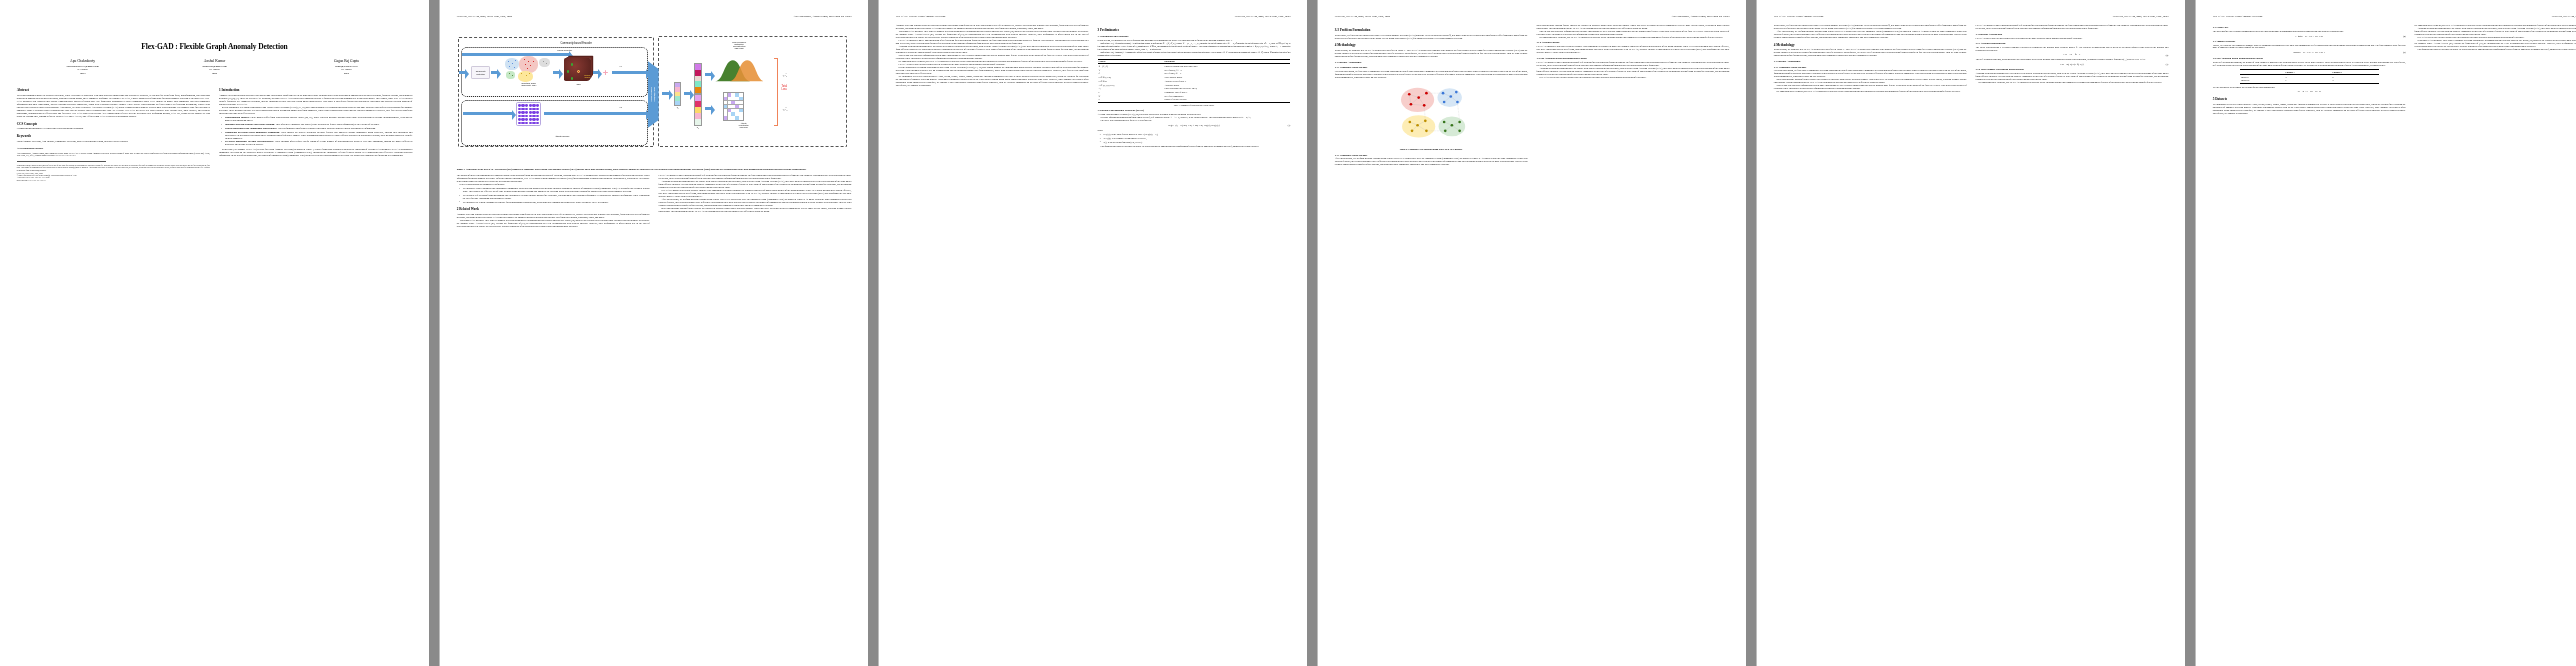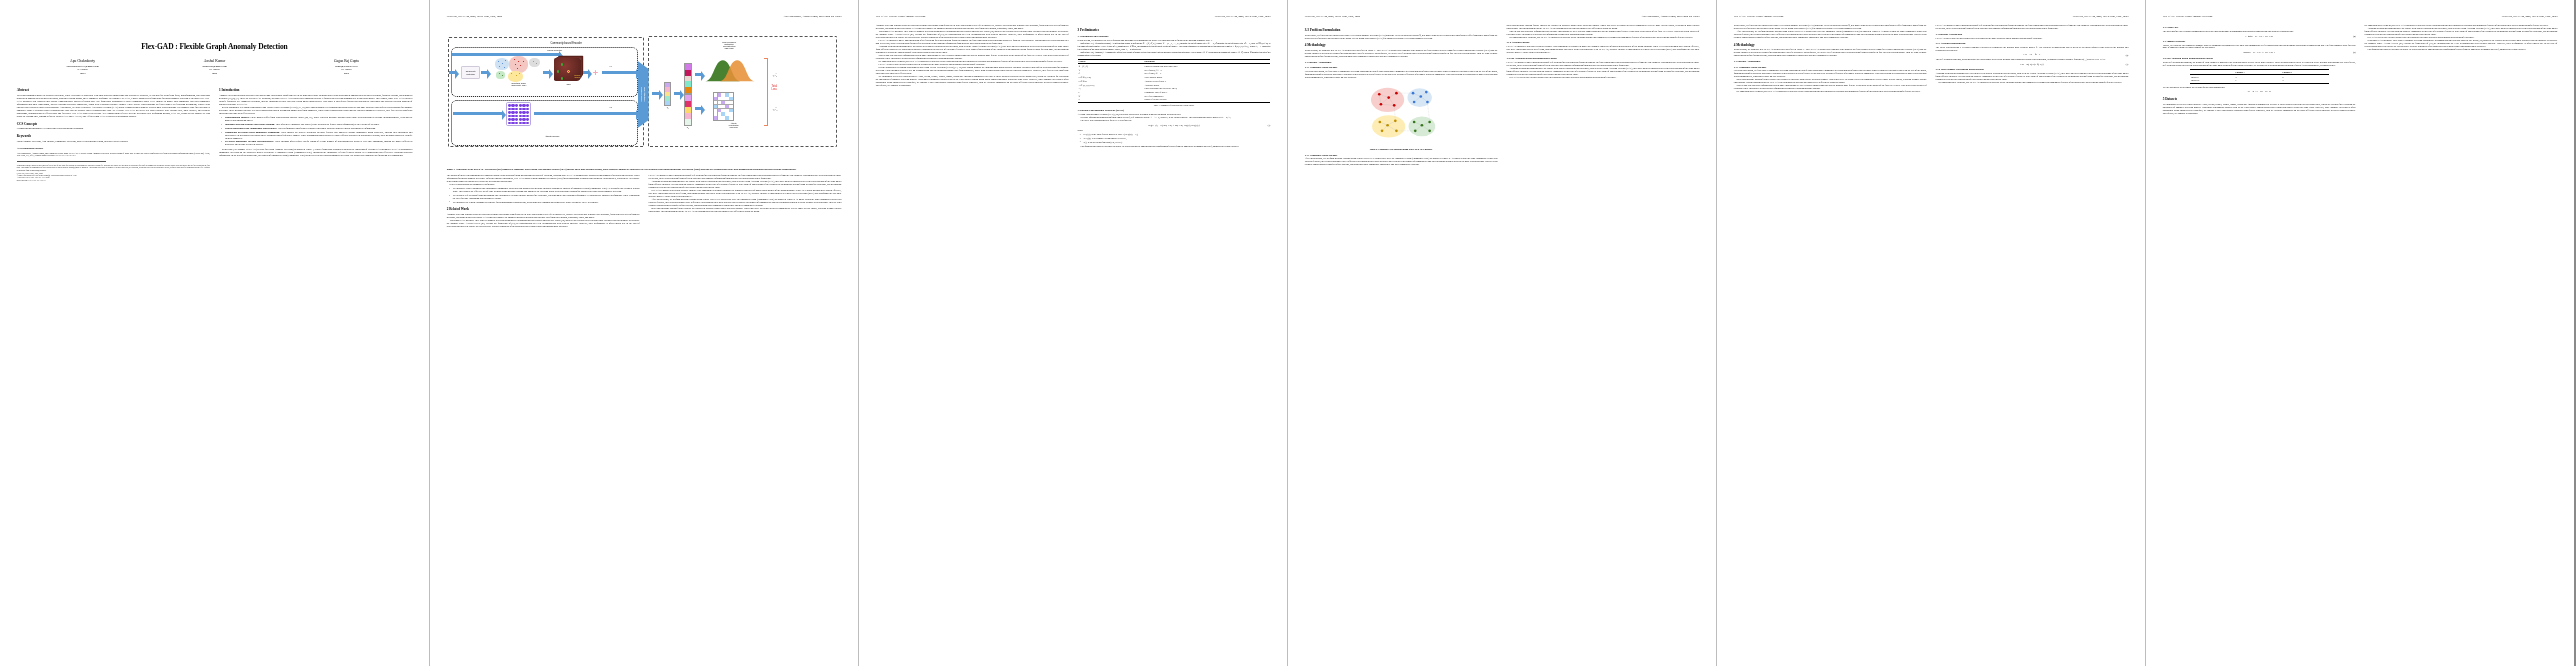--- a/index.html
+++ b/index.html
@@ -9,21 +9,21 @@
     font-family: "Liberation Serif", serif;
   }
   #sheet {
     width: 2576px; height: 667px;
     position: relative;
     background: #8a8a8a;
     overflow: hidden;
     display: flex;
     flex-direction: row;
     align-items: flex-start;
-    gap: 0px;
+    gap: 10px;
   }
   .page {
     position: relative;
     width: 429px;
     height: 667px;
     background: #ffffff;
     flex: 0 0 429px;
     overflow: hidden;
     padding: 14.5px 16.7px 10px 16.7px;
     font-size: 2.3px;

